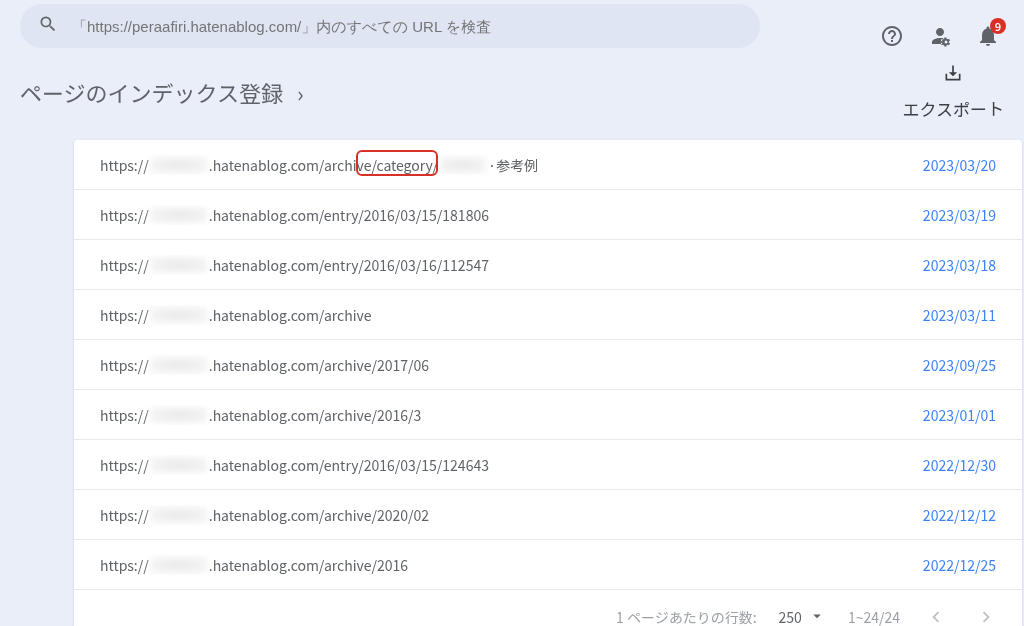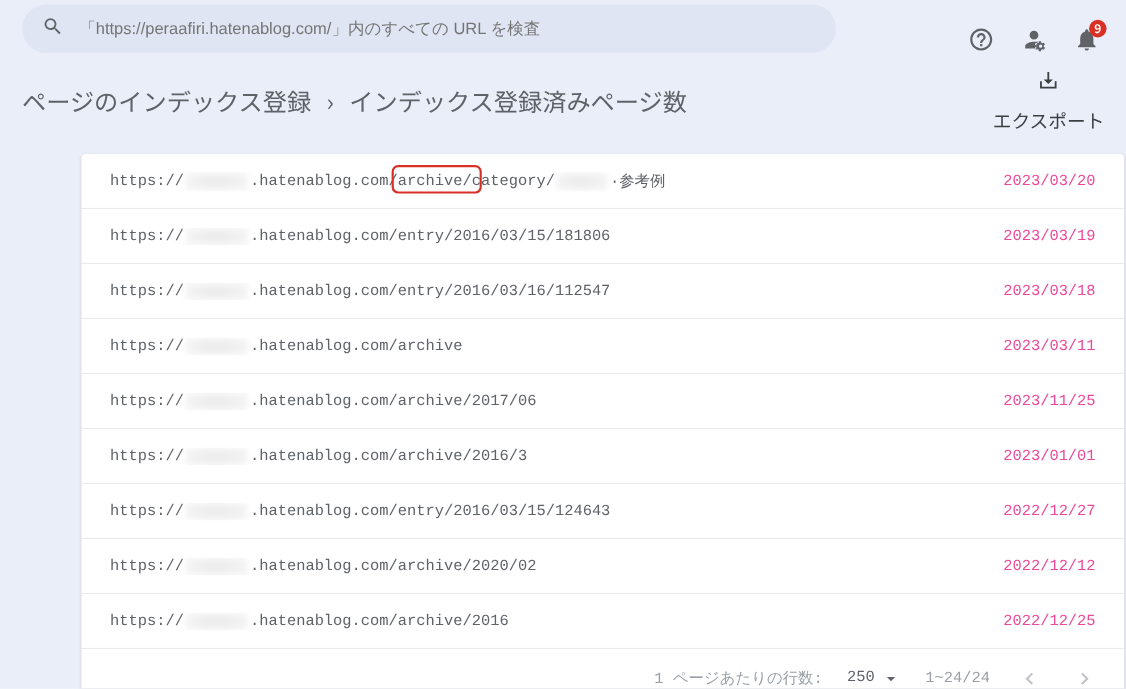--- a/index.html
+++ b/index.html
@@ -17,25 +17,25 @@
 
   
   .headerrow { display:flex; align-items:center; height:56px; padding:0 20px; }
   .breadcrumb { display:flex; align-items:center; gap:14px; font-size:22px; color:#5f6368; }
   .breadcrumb .crumb-link { cursor:pointer; }
   .breadcrumb .chev { font-size:22px; color:#5f6368; }
   .export-btn { margin-left:auto; display:flex; align-items:center; gap:8px; color:#3c4043; font-size:17px; cursor:pointer;flex-direction:column; }
   .export-btn svg { width:20px; height:20px; fill:#3c4043; }
 
   
-  .card { position:absolute; left:74px; right:2px; top:140px; bottom:0; background:#fff; border-radius:4px 4px 0 0; box-shadow:0 1px 3px rgba(60,64,67,.15); overflow:hidden;font-family:Liberation Mono, monospace; }
+  .card { position:absolute; left:74px; right:2px; top:140px; bottom:0; background:#fff; border-radius:4px 4px 0 0; box-shadow:0 1px 3px rgba(60,64,67,.15); overflow:hidden; }
   .rows { }
   .row { display:flex; align-items:center; height:50px; padding:0 26px; border-bottom:1px solid #e8eaed; font-size:14px; color:#5f6368; }
   .row .url { flex:1; display:flex; align-items:center; gap:0; white-space:nowrap; overflow:hidden; min-width:0; }
-  .row .date { width:110px; text-align:right; color:#ec4899; }
+  .row .date { width:110px; text-align:right; color:#3b82f6; }
   .blur { display:inline-block; width:56px; height:16px; background:radial-gradient(ellipse at center,#e9e9e9 0%,#f3f3f3 70%); filter:blur(3px); border-radius:3px; margin:0 2px; }
   .red-box { position:absolute; border:2px solid #d93025; border-radius:6px; pointer-events:none; }
 
   
   .pager { display:flex; align-items:center; justify-content:flex-end; height:54px; padding:0 22px; gap:22px; color:#9aa0a6; font-size:14px; }
   .pager .sel { display:flex; gap:6px; color:#5f6368; }
   .pager .sel svg { width:18px; height:18px; fill:#5f6368; }
   .pager .nav svg { width:22px; height:22px; fill:#bdc1c6; }
   .pager .nav { display:flex; align-items:center; justify-content:center; width:28px; cursor:default; }
 </style>
@@ -68,21 +68,20 @@
         </svg>
       <span class="badge">9</span>
     </div>
   </div>
 </div>
 
 <div class="headerrow">
   <div class="breadcrumb">
     <span class="crumb-link">ページのインデックス登録</span>
     <span class="chev">›</span>
-    <span>インデックス登録済みページ数</span>
   </div>
   <div class="export-btn">
     <span>
       <svg viewBox="0 0 24 24">
           <path d="M19 13v6H5v-6H3v8h18v-8h-2zM13 3h-2v8H7l5 5 5-5h-4V3z"></path>
         </svg>
     </span>
     <span>エクスポート</span>
   </div>
 </div>
@@ -122,37 +121,37 @@
           <span>.hatenablog.com/archive</span>
         </div>
         <div class="date">2023/03/11</div>
       </div>
       <div class="row">
         <div class="url">
           <span>https://</span>
           <span class="blur"></span>
           <span>.hatenablog.com/archive/2017/06</span>
         </div>
-        <div class="date">2023/11/25</div>
+        <div class="date">2023/09/25</div>
       </div>
       <div class="row">
         <div class="url">
           <span>https://</span>
           <span class="blur"></span>
           <span>.hatenablog.com/archive/2016/3</span>
         </div>
         <div class="date">2023/01/01</div>
       </div>
       <div class="row">
         <div class="url">
           <span>https://</span>
           <span class="blur"></span>
           <span>.hatenablog.com/entry/2016/03/15/124643</span>
         </div>
-        <div class="date">2022/12/27</div>
+        <div class="date">2022/12/30</div>
       </div>
       <div class="row">
         <div class="url">
           <span>https://</span>
           <span class="blur"></span>
           <span>.hatenablog.com/archive/2020/02</span>
         </div>
         <div class="date">2022/12/12</div>
       </div>
       <div class="row">

